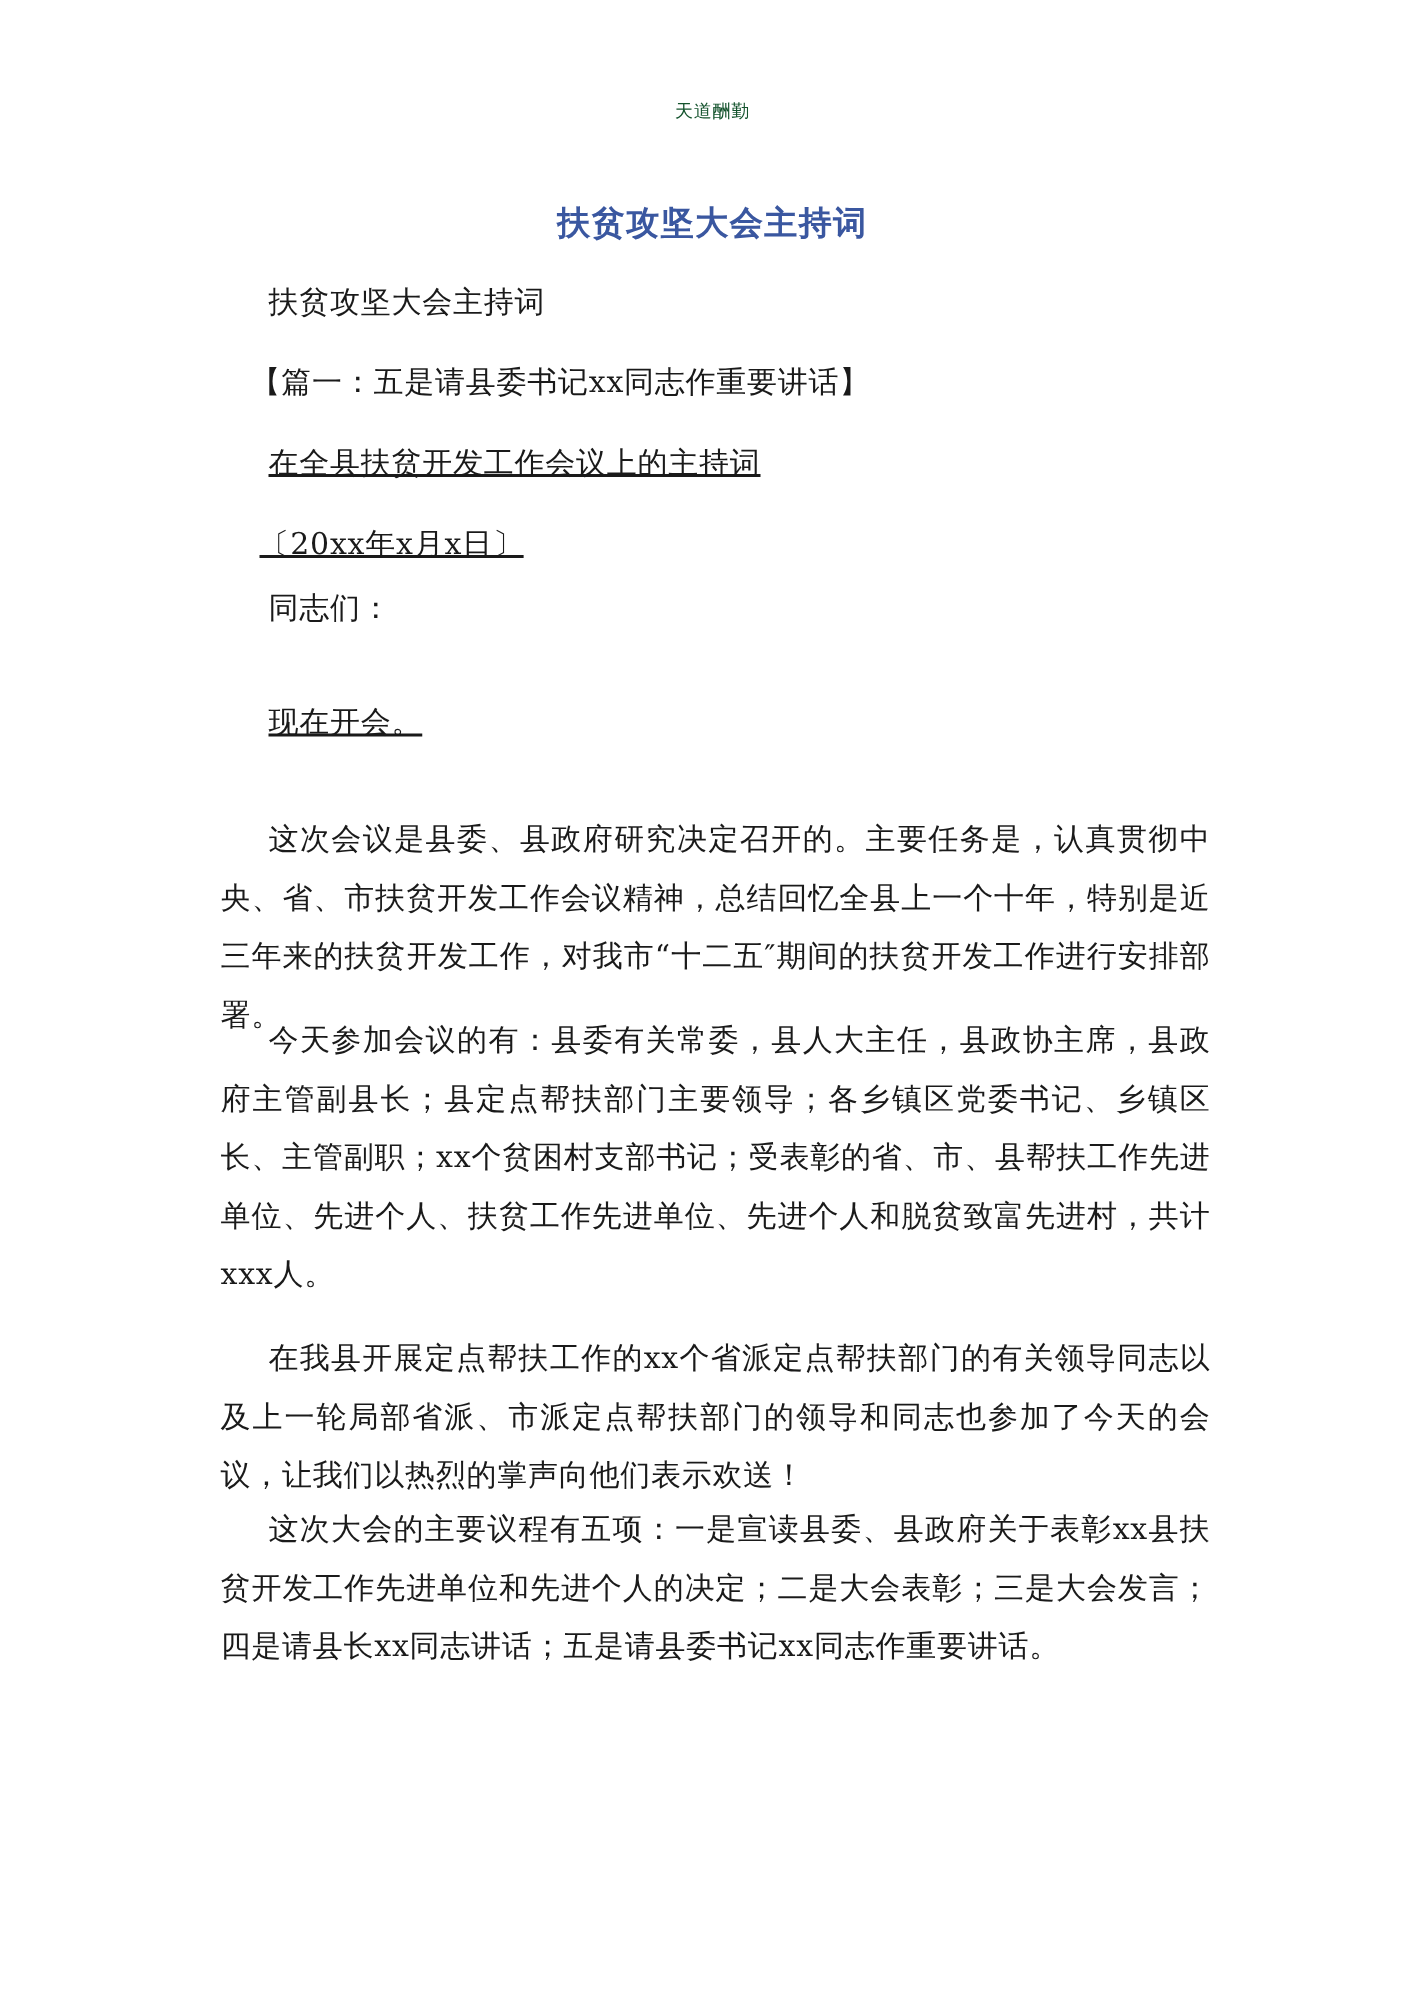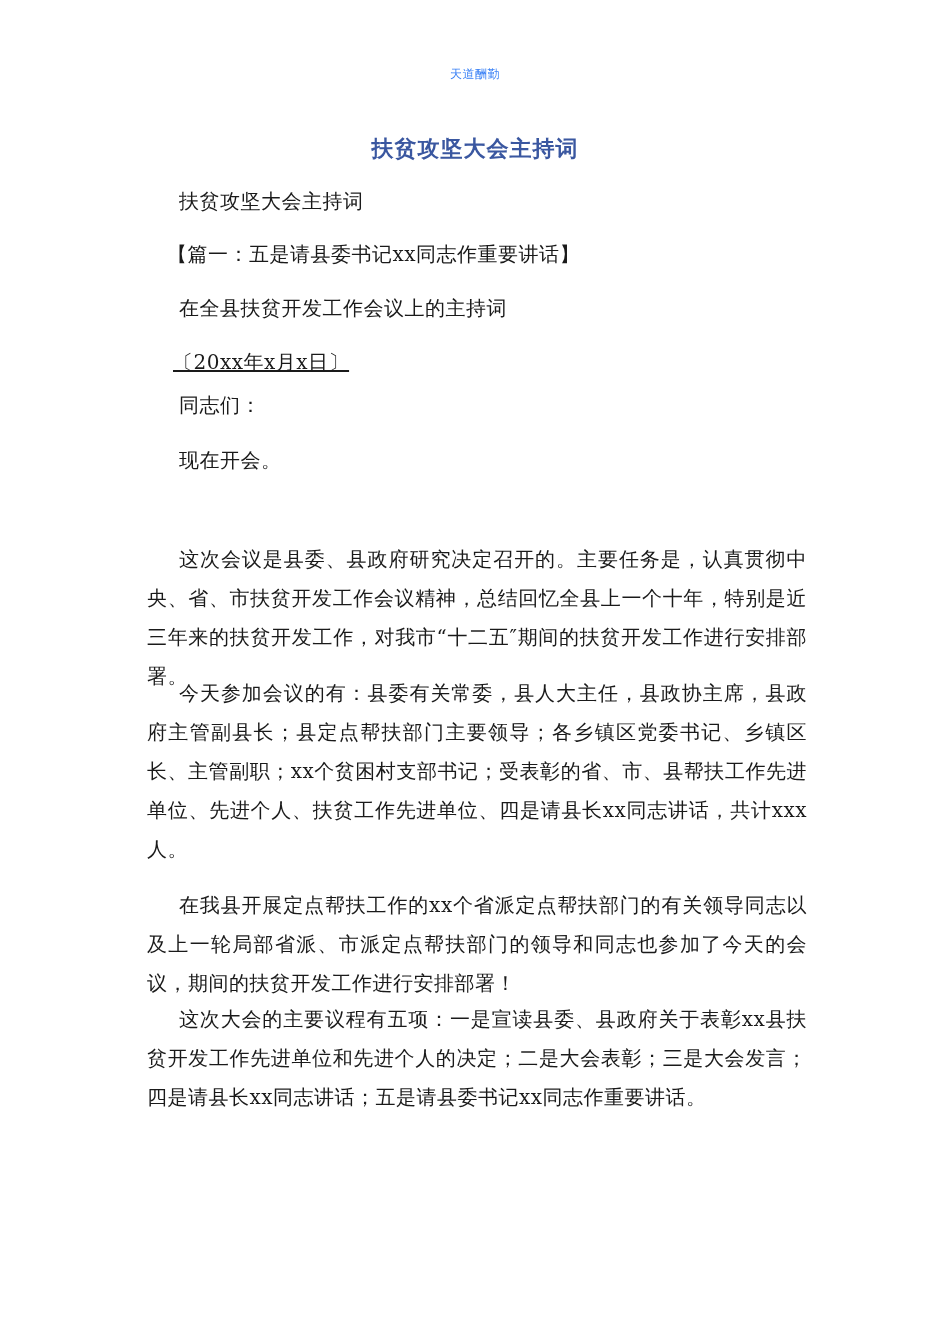--- a/index.html
+++ b/index.html
@@ -15,21 +15,21 @@
       font-family: "DejaVu Serif", "Liberation Serif", serif;
       color: #1a1a1a;
     }
     .header {
       position: absolute;
       top: 66px;
       left: 0;
       width: 950px;
       text-align: center;
       font-size: 12px;
-      color: #3b82f6;
+      color: #14532d;
       letter-spacing: 0.5px;
     }
     .title {
       position: absolute;
       top: 134px;
       left: 0;
       width: 950px;
       text-align: center;
       font-family: "DejaVu Sans", "Liberation Sans", sans-serif;
       font-weight: bold;
@@ -64,43 +64,43 @@
 <div class="title">扶贫攻坚大会主持词</div>
 
 <div class="body-text" style="top:182px;">
   <p class="p short">扶贫攻坚大会主持词</p>
 </div>
 
 <div class="body-text" style="top:235px;">
   <p class="p short" style="padding-left:20px;">【篇一：五是请县委书记xx同志作重要讲话】</p>
 </div>
 
-<div class="body-text" style="top:289px;">
+<div class="body-text" style="top:289px;text-decoration:underline;">
   <p class="p short">在全县扶贫开发工作会议上的主持词</p>
 </div>
 
 <div class="body-text" style="top:343px;">
   <p class="p short" style="padding-left:26px;text-decoration:underline;">〔20xx年x月x日〕</p>
 </div>
 
 <div class="body-text" style="top:386px;">
   <p class="p short">同志们：</p>
 </div>
 
-<div class="body-text" style="top:441px;">
+<div class="body-text" style="top:462px;text-decoration:underline;">
   <p class="p short">现在开会。</p>
 </div>
 
 <div class="body-text" style="top:504px;margin-top:36px;">
   <p class="p indent">这次会议是县委、县政府研究决定召开的。主要任务是，认真贯彻中央、省、市扶贫开发工作会议精神，总结回忆全县上一个十年，特别是近三年来的扶贫开发工作，对我市“十二五″期间的扶贫开发工作进行安排部署。</p>
 </div>
 
 <div class="body-text" style="top:674px;">
-  <p class="p indent">今天参加会议的有：县委有关常委，县人大主任，县政协主席，县政府主管副县长；县定点帮扶部门主要领导；各乡镇区党委书记、乡镇区长、主管副职；xx个贫困村支部书记；受表彰的省、市、县帮扶工作先进单位、先进个人、扶贫工作先进单位、四是请县长xx同志讲话，共计xxx人。</p>
+  <p class="p indent">今天参加会议的有：县委有关常委，县人大主任，县政协主席，县政府主管副县长；县定点帮扶部门主要领导；各乡镇区党委书记、乡镇区长、主管副职；xx个贫困村支部书记；受表彰的省、市、县帮扶工作先进单位、先进个人、扶贫工作先进单位、先进个人和脱贫致富先进村，共计xxx人。</p>
 </div>
 
 <div class="body-text" style="top:886px;">
-  <p class="p indent">在我县开展定点帮扶工作的xx个省派定点帮扶部门的有关领导同志以及上一轮局部省派、市派定点帮扶部门的领导和同志也参加了今天的会议，期间的扶贫开发工作进行安排部署！</p>
+  <p class="p indent">在我县开展定点帮扶工作的xx个省派定点帮扶部门的有关领导同志以及上一轮局部省派、市派定点帮扶部门的领导和同志也参加了今天的会议，让我们以热烈的掌声向他们表示欢送！</p>
 </div>
 
 <div class="body-text" style="top:1000px;">
   <p class="p indent">这次大会的主要议程有五项：一是宣读县委、县政府关于表彰xx县扶贫开发工作先进单位和先进个人的决定；二是大会表彰；三是大会发言；四是请县长xx同志讲话；五是请县委书记xx同志作重要讲话。</p>
 </div>
 
 </body></html>

